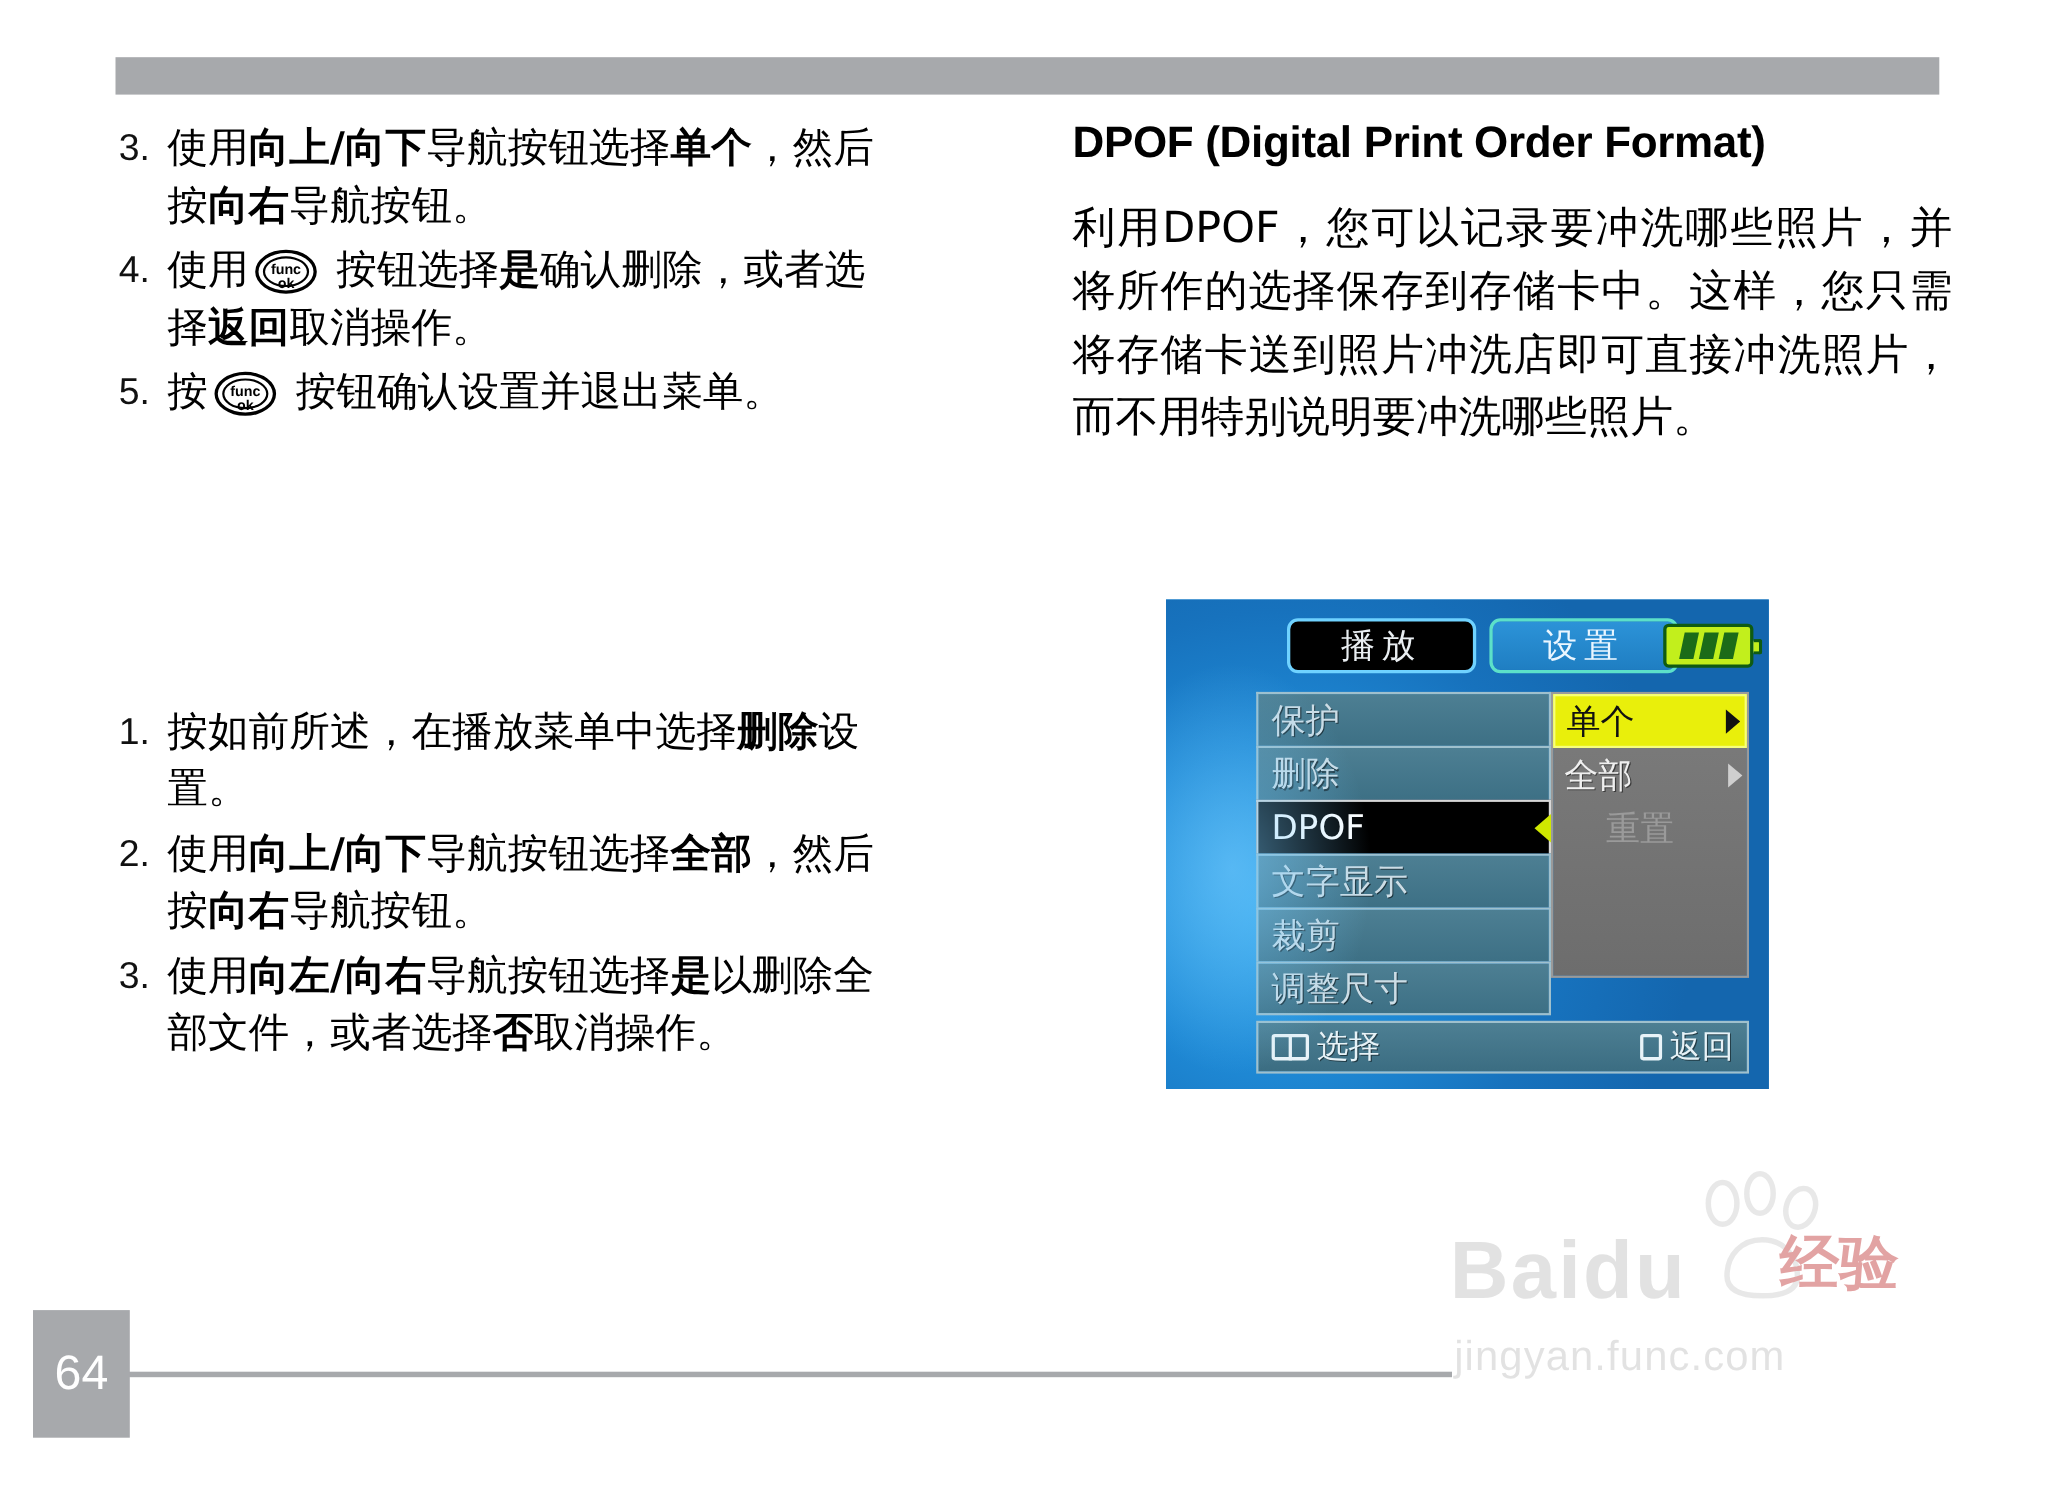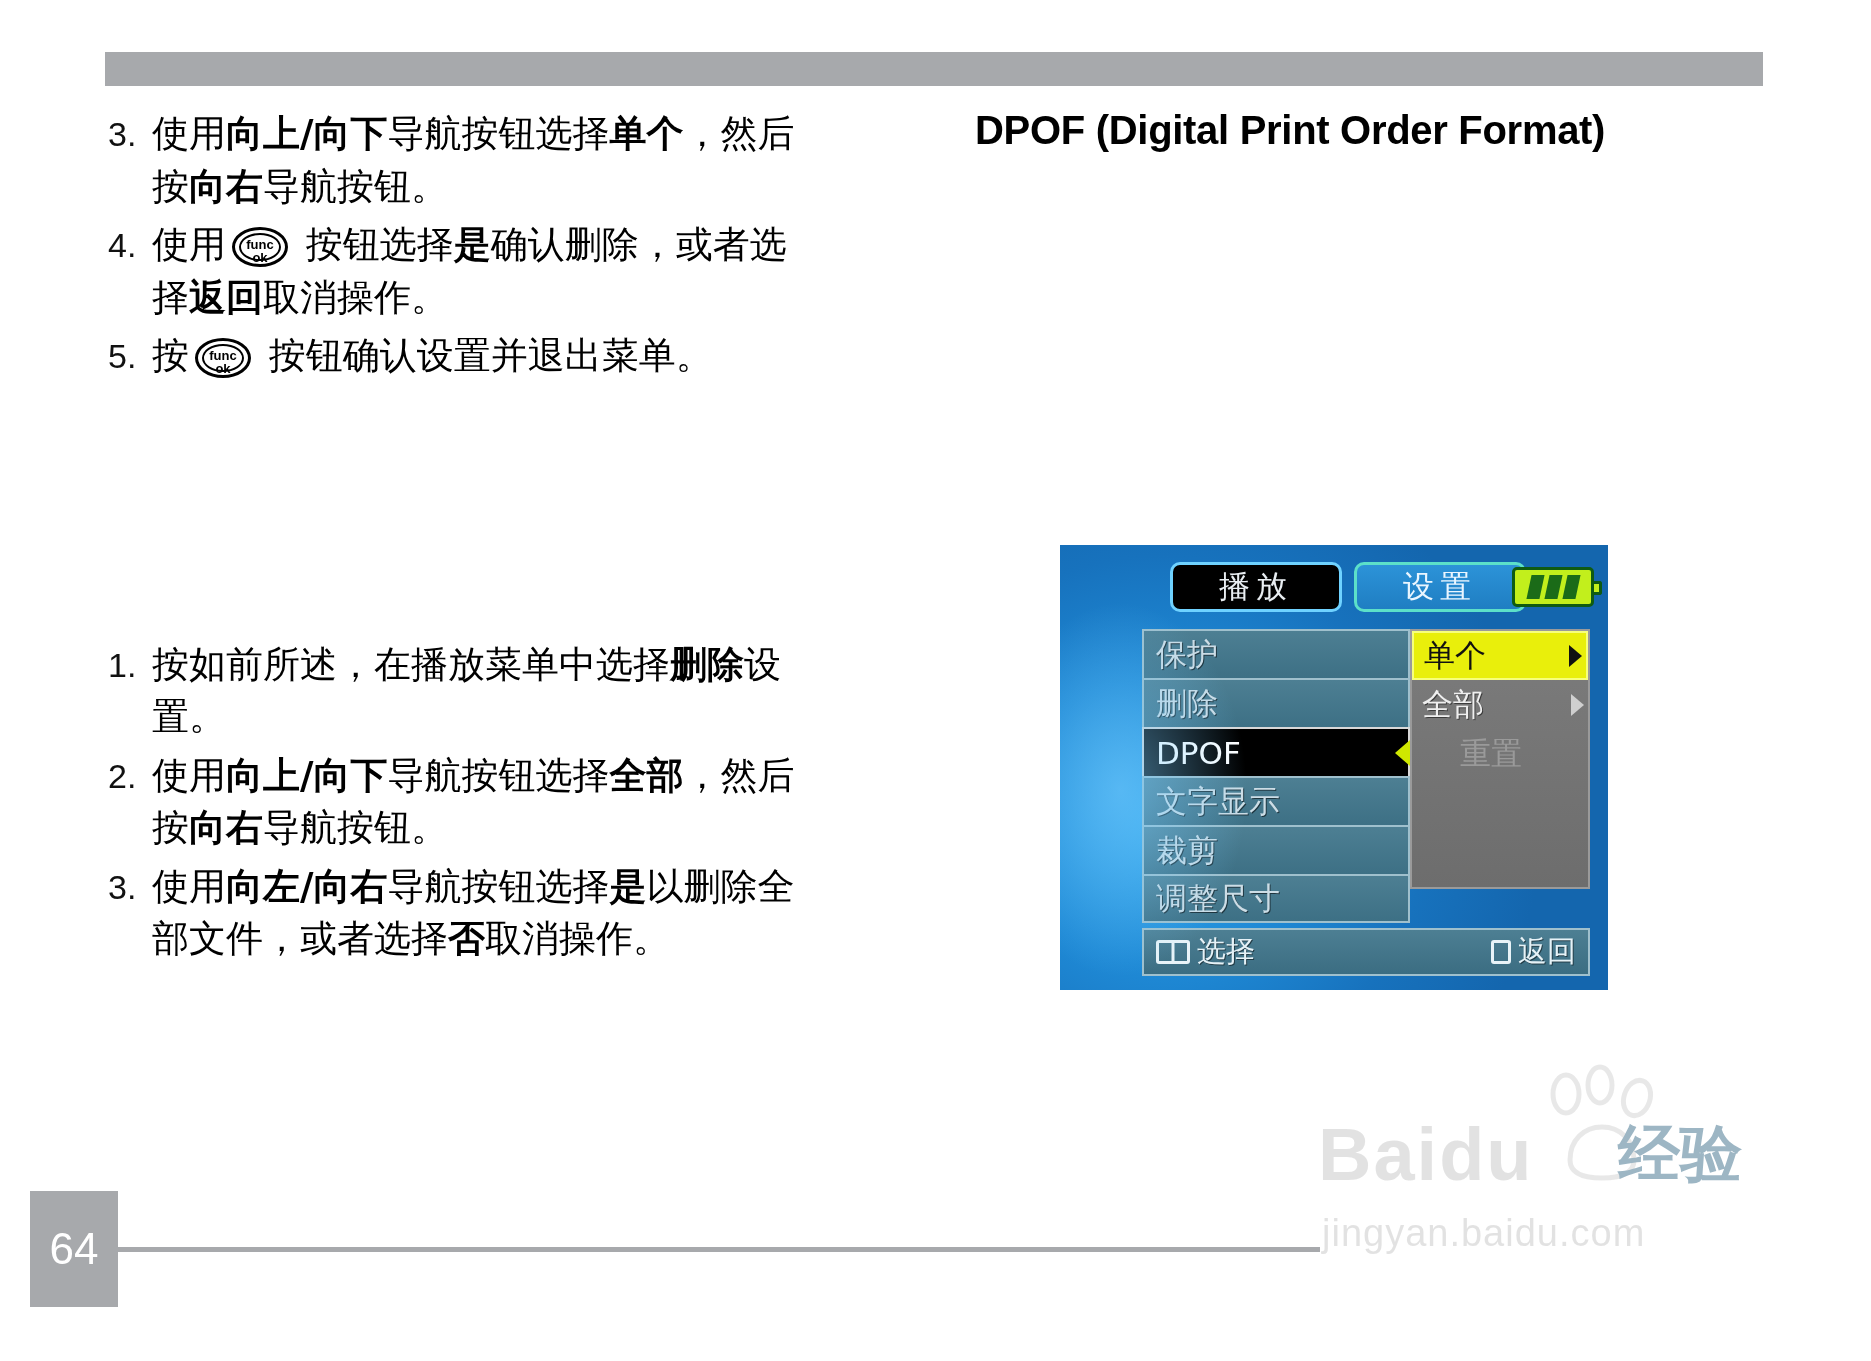--- a/index.html
+++ b/index.html
@@ -257,21 +257,21 @@
     pointer-events:none;
   }
   .wm .wm-main{
     font-family:"Liberation Sans",sans-serif;
     font-size:74px;font-weight:bold;color:#b9b9b9;
     letter-spacing:2px;white-space:nowrap;
     position:absolute;left:0;top:18px;
   }
   .wm .wm-cn{
     font-family:Liberation Mono, monospace;
-    font-size:62px;font-weight:bold;color:#0c4a6e;
+    font-size:54px;font-weight:bold;color:#b91c1c;
     position:absolute;left:300px;top:18px;white-space:nowrap;
   }
   .wm .wm-sub{
     font-family:"Liberation Sans",sans-serif;
     font-size:38px;color:#b9b9b9;letter-spacing:1px;
     position:absolute;left:4px;top:118px;white-space:nowrap;
   }
   .wm .paw{
     position:absolute;left:222px;top:-30px;width:128px;height:120px;
     opacity:.8;
@@ -323,20 +323,21 @@
       <li class="li">
         <span class="num">3.</span>
         <span class="body"><span>使用</span><span class="b">向左/向右</span><span>导航按钮选择</span><span class="b">是</span><span>以删除全部文件，或者选择</span><span class="b">否</span><span>取消操作。</span></span>
       </li>
 
     </ul>
   </div>
 
   <div class="col-right">
     <h2 class="dpof">DPOF (Digital Print Order Format)</h2>
+    <p class="dpof-body">利用DPOF，您可以记录要冲洗哪些照片，并将所作的选择保存到存储卡中。这样，您只需将存储卡送到照片冲洗店即可直接冲洗照片，而不用特别说明要冲洗哪些照片。</p>
   </div>
 
   <div class="lcd-wrap">
     <div class="lcd">
 
       <div class="lcd-tabs">
         <div class="tab playback">播放</div>
         <div class="tab setup">设置</div>
       </div>
       <div class="battery">
@@ -399,19 +400,19 @@
     <svg class="paw" viewBox="0 0 128 120">
       <g fill="none" stroke="#b9b9b9" stroke-width="5">
         <ellipse cx="26" cy="30" rx="13" ry="19"></ellipse>
         <ellipse cx="60" cy="21" rx="12" ry="18"></ellipse>
         <ellipse cx="97" cy="34" rx="13" ry="18" transform="rotate(18 97 34)"></ellipse>
         <path d="M30 96c0-20 14-33 32-33s32 13 32 33c0 12-10 18-32 18s-32-6-32-18z"></path>
       </g>
     </svg>
     <div class="wm-main">Baidu</div>
     <div class="wm-cn">经验</div>
-    <div class="wm-sub">jingyan.baidu.com</div>
+    <div class="wm-sub">jingyan.func.com</div>
   </div>
 
   <div class="footer-rule"></div>
   <div class="pagenum-box">64</div>
 
 </div>
 
 </body></html>

